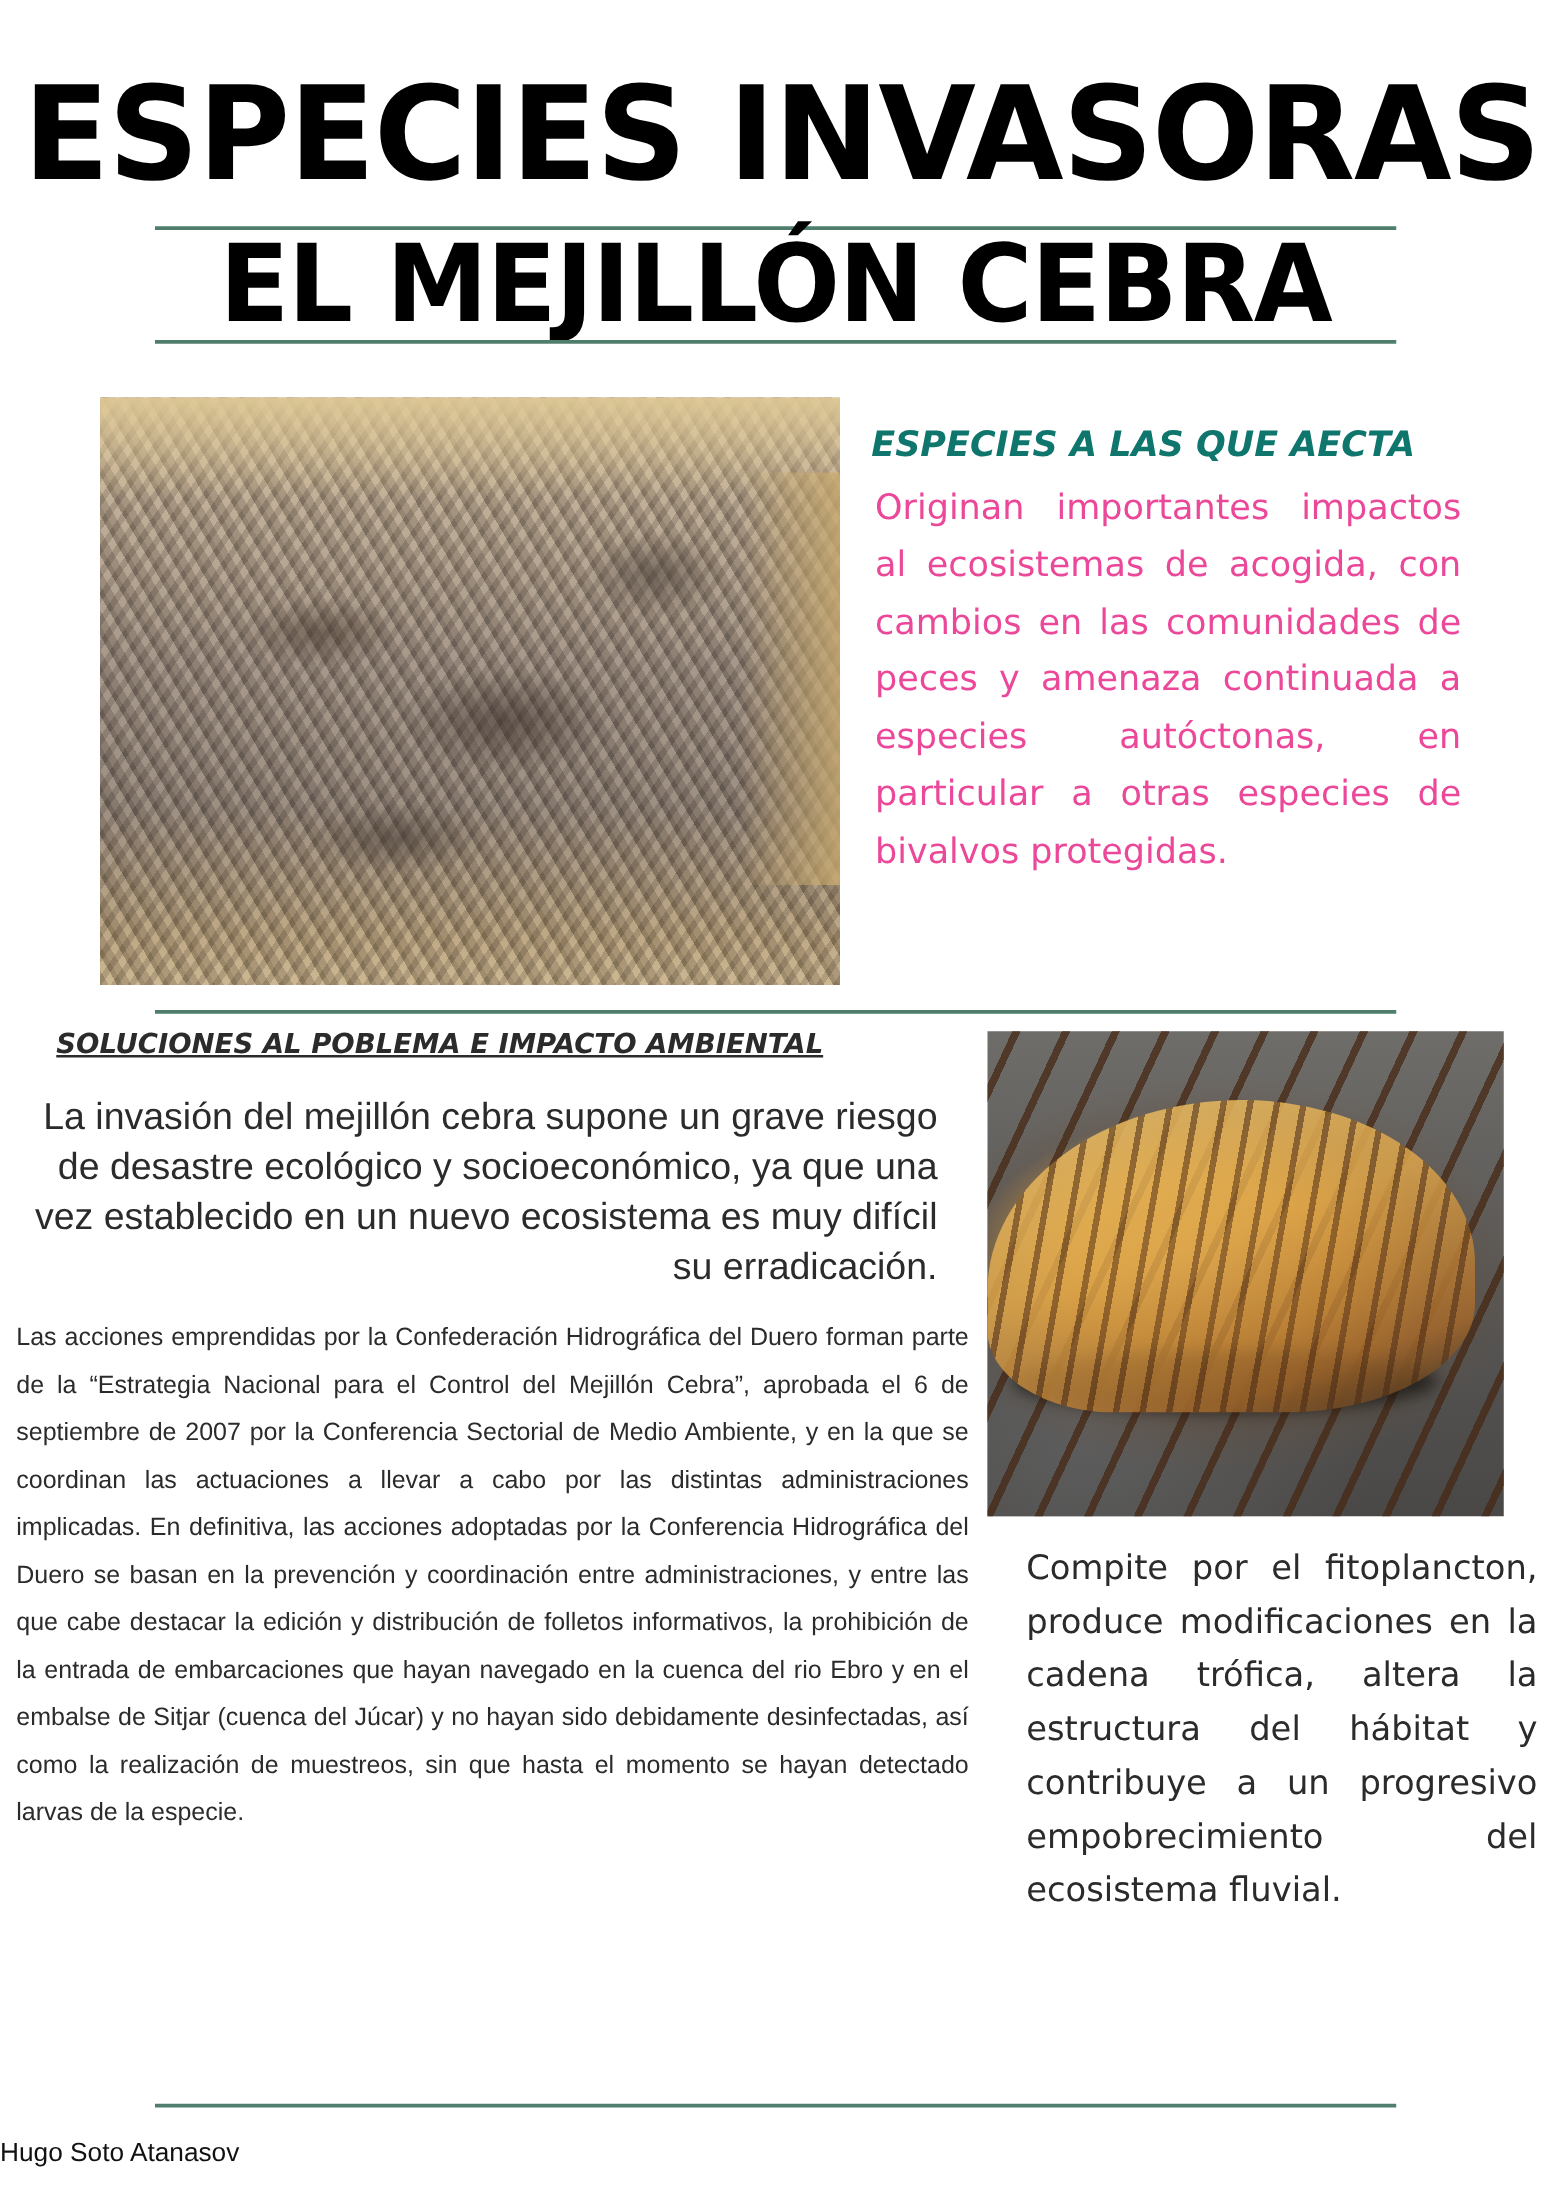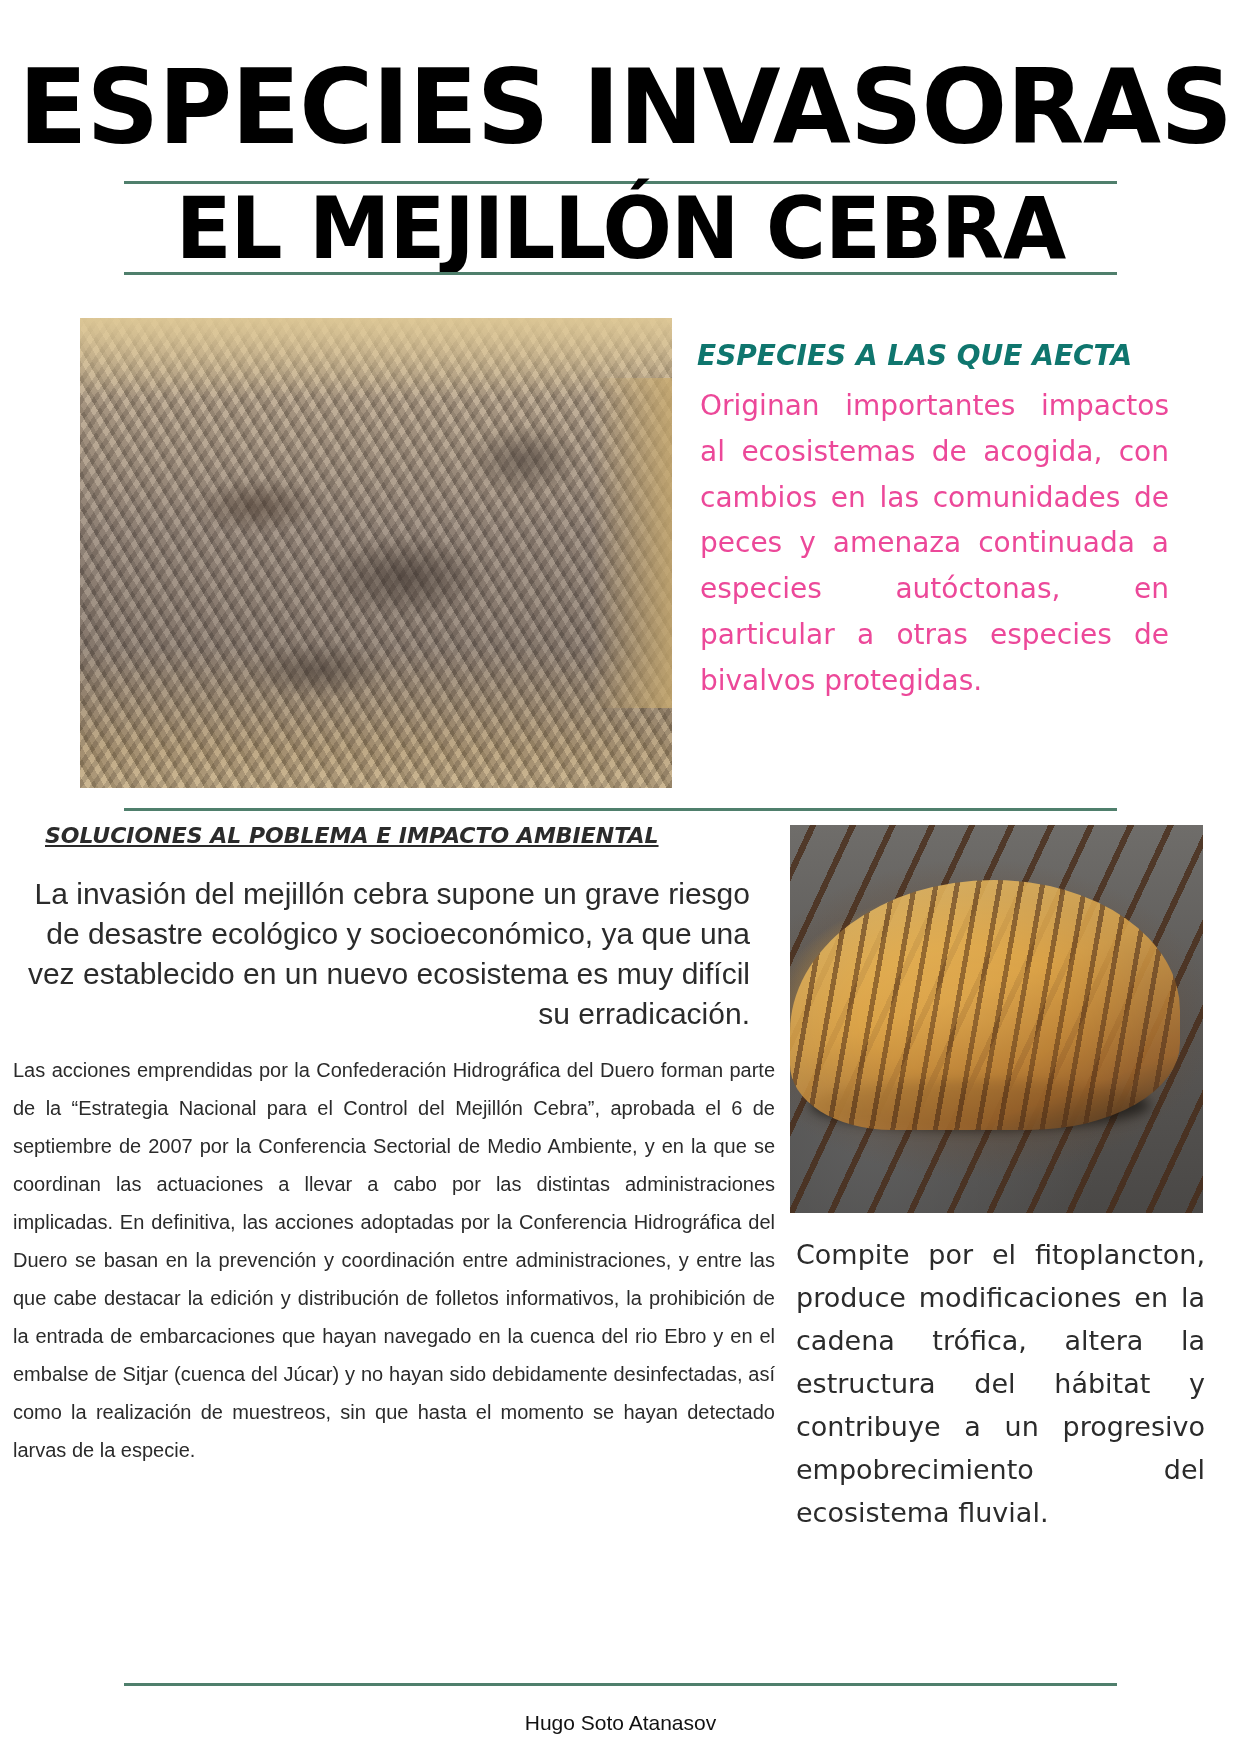--- a/index.html
+++ b/index.html
@@ -31,22 +31,22 @@
       repeating-linear-gradient(100deg, rgba(255,235,170,.0) 0 16px, rgba(80,45,20,.6) 16px 21px),
       linear-gradient(160deg, #f0c56a 0%, #dca44a 45%, #a4692c 80%, #3a2a1e 100%); opacity:.85; }
   .photo2 .shadow { position:absolute; left:20px; top:255px; width:340px; height:50px; background:rgba(20,18,16,.7); border-radius:50%; filter:blur(6px); }
 
   .h-species { left:697px; top:339px; font-family:"DejaVu Sans", sans-serif; font-weight:bold; font-style:italic; font-size:28px; color:#0f766e; white-space:nowrap; letter-spacing:0px; }
   .p-species { left:700px; top:383px; width:469px; font-size:28px; line-height:45.8px; text-align:justify; text-align-last:left; color:#ec4899; }
 
   .h-solutions { left:45px; top:823px; width:690px; font-weight:bold; font-style:italic; font-size:22px; color:#2b2b2b; white-space:nowrap; letter-spacing:0px;text-decoration:underline; }
   .p-lead { left:20px; top:874px; width:730px; text-align:right; font-family:"Liberation Sans", sans-serif; font-size:30px; line-height:40px; color:#2b2b2b; }
   .p-body { left:13px; top:1051px; width:762px; font-family:"Liberation Sans", sans-serif; font-size:20px; line-height:38px; text-align:justify; text-align-last:left; color:#2b2b2b; }
-  .p-effects { left:796px; top:1233px; width:409px; font-size:27px; line-height:43px; text-align:justify; text-align-last:left; color:#2b2b2b; }
-  .footer { left:0; width:1241px; top:1711px; text-align:center; font-family:"Liberation Sans", sans-serif; font-size:21px; color:#111; }
+  .p-effects { left:821px; top:1233px; width:409px; font-size:27px; line-height:43px; text-align:justify; text-align-last:left; color:#2b2b2b; }
+  .footer { left:0; width:1241px; top:1711px; text-align:left; font-family:"Liberation Sans", sans-serif; font-size:21px; color:#111; }
 </style>
 </head>
 <body>
 
 <div class="abs title">ESPECIES INVASORAS</div>
 <div class="rule" style="left:124px; top:181px; width:993px;"></div>
 <div class="abs subtitle">EL MEJILLÓN CEBRA</div>
 <div class="rule" style="left:124px; top:272px; width:993px;"></div>
 
 <div class="photo photo1">

